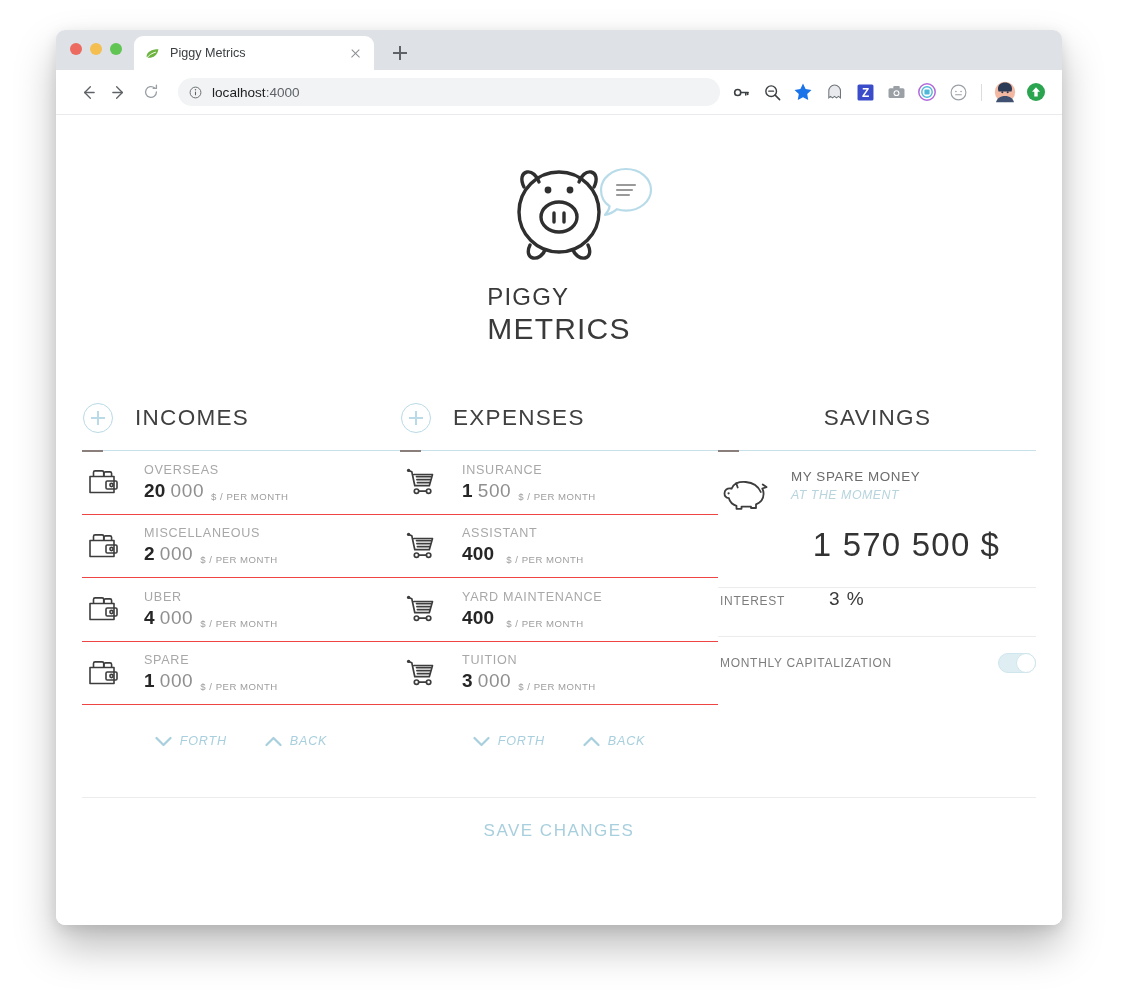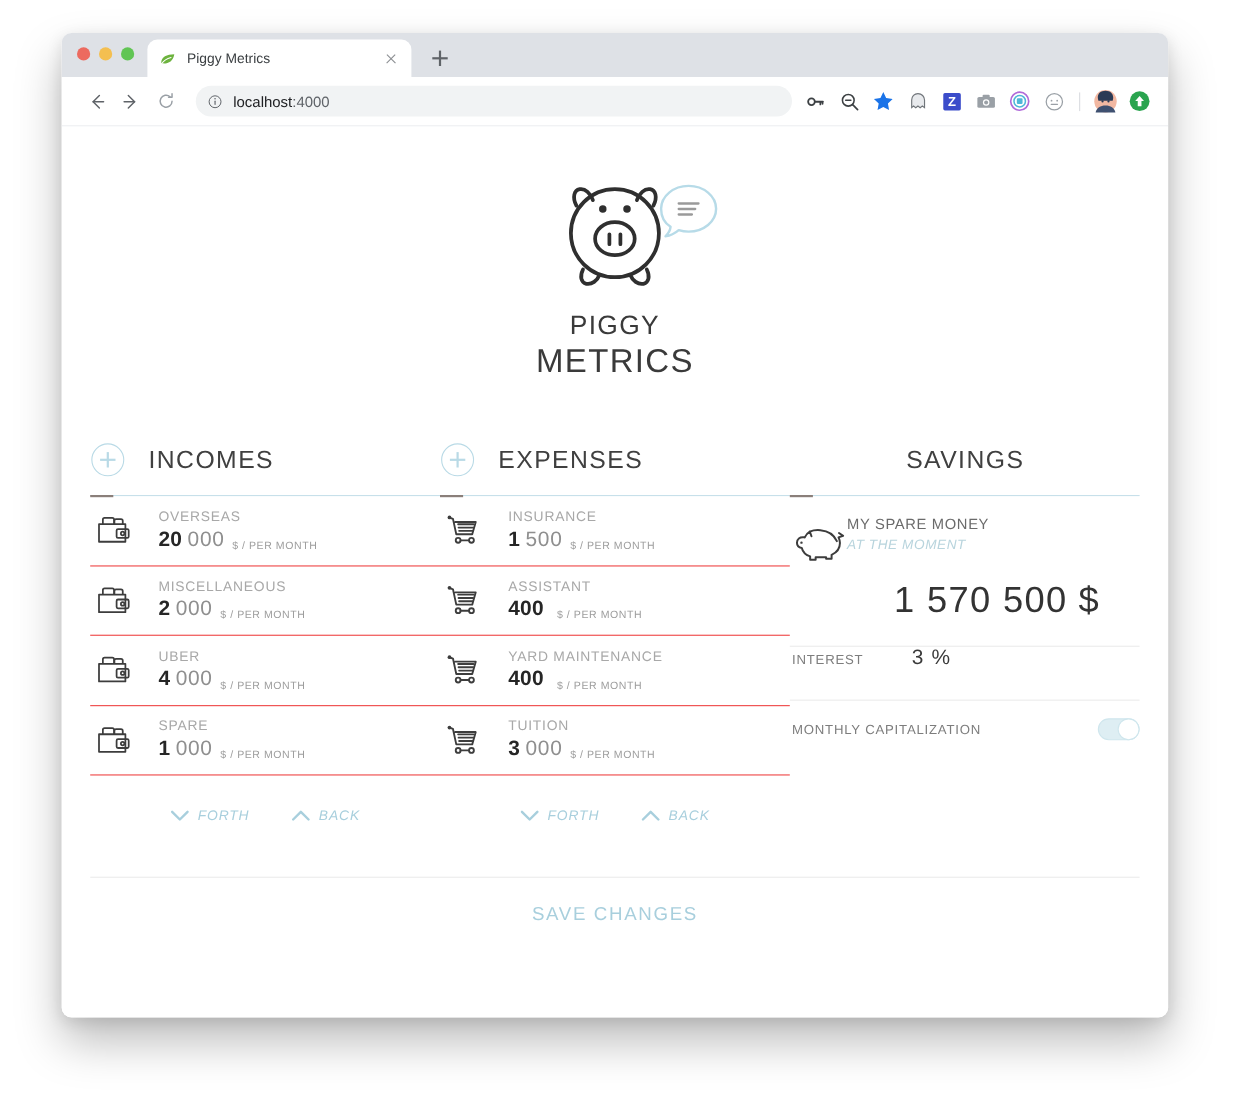--- a/index.html
+++ b/index.html
@@ -149,21 +149,20 @@
   .brand-row { position: relative; width: 240px; display: flex; justify-content: center; }
   .pig-logo { width: 122px; height: 117px; }
   .chat-bubble {
     position: absolute;
     left: 158px;
     top: 12px;
     width: 58px; height: 55px;
   }
   .brand-name {
     margin-top: 15px;
-    text-align: center;
     color: #3a3a3a;
     line-height: 1.0;
   }
   .brand-top {
     font-size: 24px;
     letter-spacing: 1.2px;
     font-weight: 300;
   }
   .brand-bottom {
     font-size: 30px;
@@ -279,20 +278,21 @@
     font-size: 12.6px;
     font-style: italic;
     letter-spacing: 0.8px;
   }
   .chev { width: 17px; height: 11px; flex: 0 0 auto; }
 
   
   .savings-top {
     display: flex;
     align-items: flex-start;
+    gap: 21px;
     padding-top: 18px;
     padding-left: 4px;
   }
   .savings-pig { width: 48px; height: 38px; flex: 0 0 auto; margin-top: 6px; }
   .savings-title {
     font-size: 13.4px;
     letter-spacing: 0.6px;
     color: #6b6b6b;
     font-weight: 400;
   }

